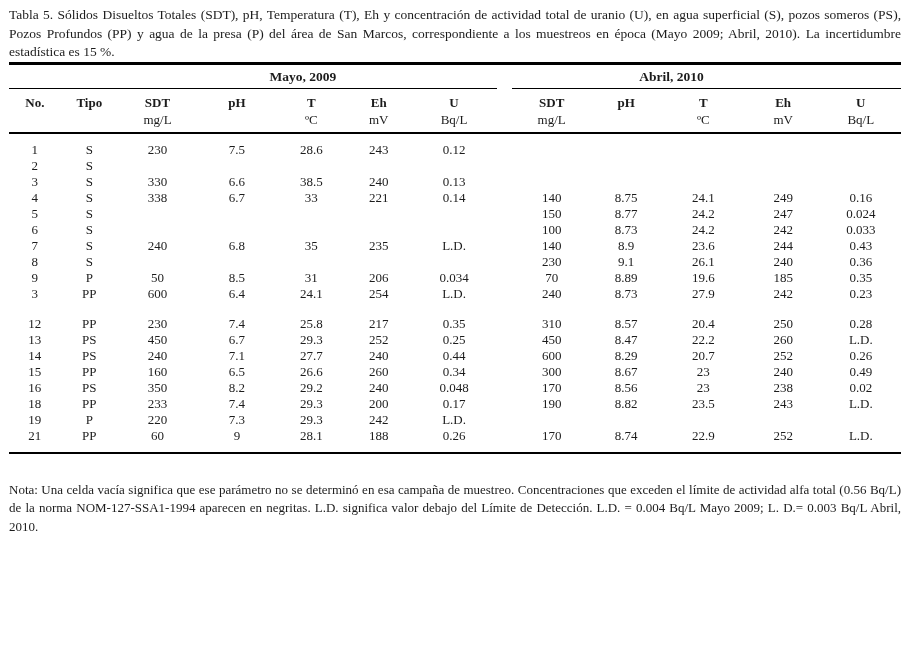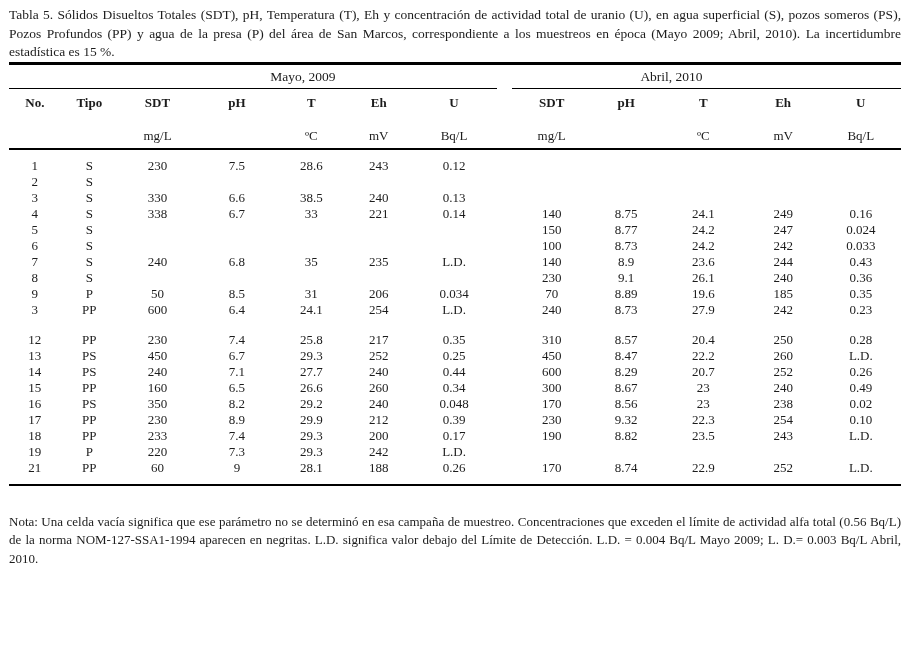--- a/index.html
+++ b/index.html
@@ -30,39 +30,38 @@
     font-size: 13px;
   }
   table.dtable th, table.dtable td {
     padding: 0;
     text-align: center;
     vertical-align: top;
     overflow: hidden;
     white-space: nowrap;
   }
   tr.group-row th {
-    font-weight: normal;
+    font-weight: bold;
     font-size: 13.5px;
     padding: 4px 0 3px 0;
   }
   tr.group-row th.grp {
     border-bottom: 1.5px solid #000;
   }
   tr.group-row th.grp-may { padding-left: 100px; }
   tr.group-row th.grp-abr { padding-right: 70px; }
   tr.cols-row th {
     font-weight: bold;
     padding: 5px 0 4px 0;
     line-height: 17px;
     border-bottom: 2.5px solid #000;
   }
   tr.cols-row th .unit {
     font-weight: normal;
     min-height: 17px;
-    margin-top: 16px;
   }
   tbody td {
     padding: 2.6px 0;
     line-height: 16px;
   }
   tbody tr:first-child td { padding-top: 8px; }
   tbody tr:last-child td { padding-bottom: 8px; }
   tbody tr.gap-above td { padding-top: 14px; }
   .note {
     font-size: 13px;
@@ -370,35 +369,20 @@
         <td>240</td>
         <td>0.048</td>
         <td></td>
         <td>170</td>
         <td>8.56</td>
         <td>23</td>
         <td>238</td>
         <td>0.02</td>
       </tr>
       <tr>
-        <td>17</td>
-        <td>PP</td>
-        <td>230</td>
-        <td>8.9</td>
-        <td>29.9</td>
-        <td>212</td>
-        <td>0.39</td>
-        <td></td>
-        <td>230</td>
-        <td>9.32</td>
-        <td>22.3</td>
-        <td>254</td>
-        <td>0.10</td>
-      </tr>
-      <tr>
         <td>18</td>
         <td>PP</td>
         <td>233</td>
         <td>7.4</td>
         <td>29.3</td>
         <td>200</td>
         <td>0.17</td>
         <td></td>
         <td>190</td>
         <td>8.82</td>

